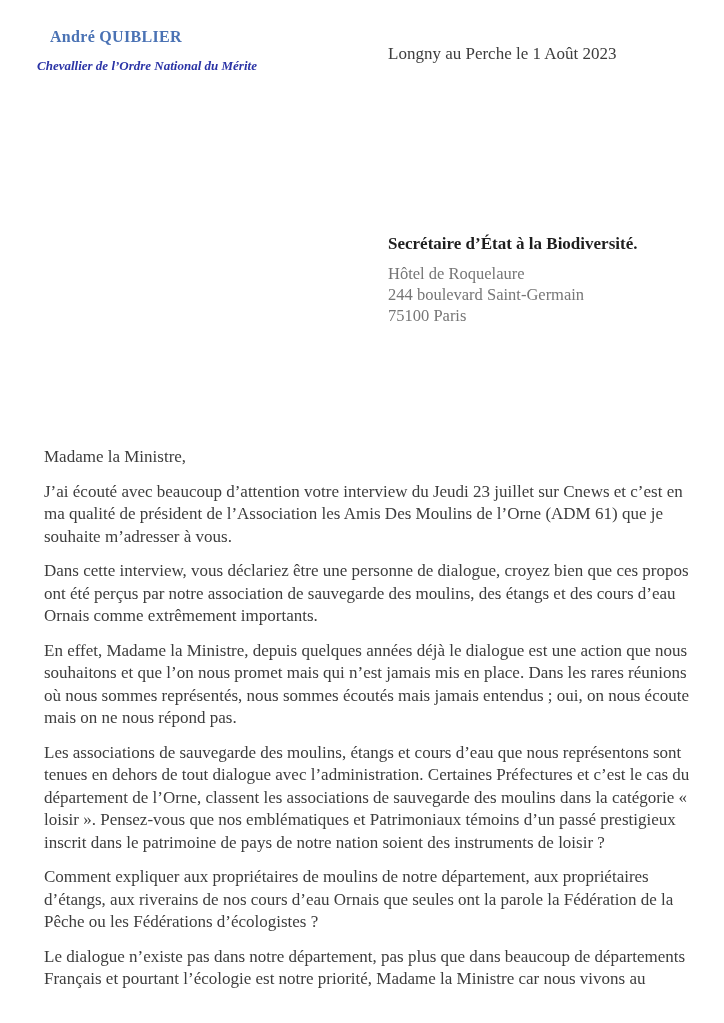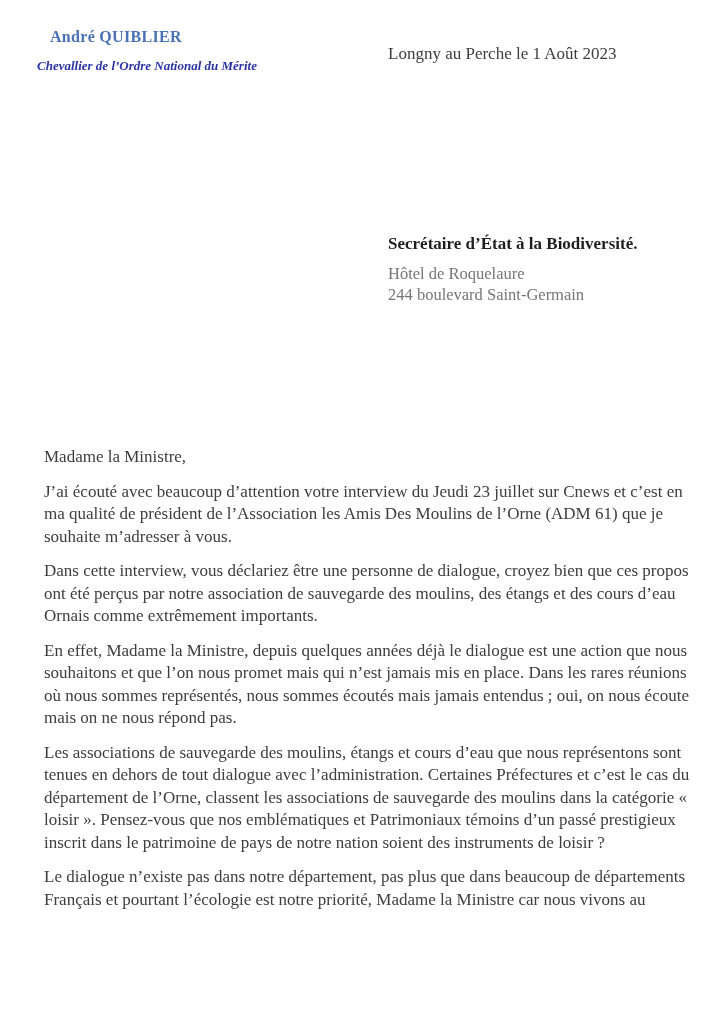--- a/index.html
+++ b/index.html
@@ -88,25 +88,27 @@
     <div class="sender-title">Chevallier de l’Ordre National du Mérite</div>
   </div>
 
   <div class="dateline">Longny au Perche le 1 Août 2023</div>
 
   <div class="recipient-block">
     <div class="recipient-role">Secrétaire d’État à la Biodiversité.</div>
     <div class="recipient-address">
       <div>Hôtel de Roquelaure</div>
       <div>244 boulevard Saint-Germain</div>
+      <div>75100 Paris</div>
     </div>
   </div>
 
   <div class="letter-body">
     <p>Madame la Ministre,</p>
     <p>J’ai écouté avec beaucoup d’attention votre interview du Jeudi 23 juillet sur Cnews et c’est en ma qualité de président de l’Association les Amis Des Moulins de l’Orne (ADM 61) que je souhaite m’adresser à vous.</p>
     <p>Dans cette interview, vous déclariez être une personne de dialogue, croyez bien que ces propos ont été perçus par notre association de sauvegarde des moulins, des étangs et des cours d’eau Ornais comme extrêmement importants.</p>
     <p>En effet, Madame la Ministre, depuis quelques années déjà le dialogue est une action que nous souhaitons et que l’on nous promet mais qui n’est jamais mis en place. Dans les rares réunions où nous sommes représentés, nous sommes écoutés mais jamais entendus ; oui, on nous écoute mais on ne nous répond pas.</p>
     <p>Les associations de sauvegarde des moulins, étangs et cours d’eau que nous représentons sont tenues en dehors de tout dialogue avec l’administration. Certaines Préfectures et c’est le cas du département de l’Orne, classent les associations de sauvegarde des moulins dans la catégorie «  loisir ». Pensez-vous que nos emblématiques et Patrimoniaux témoins d’un passé prestigieux inscrit dans le patrimoine de pays de notre nation soient des instruments de loisir ?</p>
+    <p>Comment expliquer aux propriétaires de moulins de notre département, aux propriétaires d’étangs, aux riverains de nos cours d’eau Ornais que seules ont la parole la Fédération de la Pêche ou les Fédérations d’écologistes ?</p>
     <p>Le dialogue n’existe pas dans notre département, pas plus que dans beaucoup de départements Français et pourtant l’écologie est notre priorité, Madame la Ministre car nous vivons au</p>
   </div>
 
 </div>
 
 </body></html>

